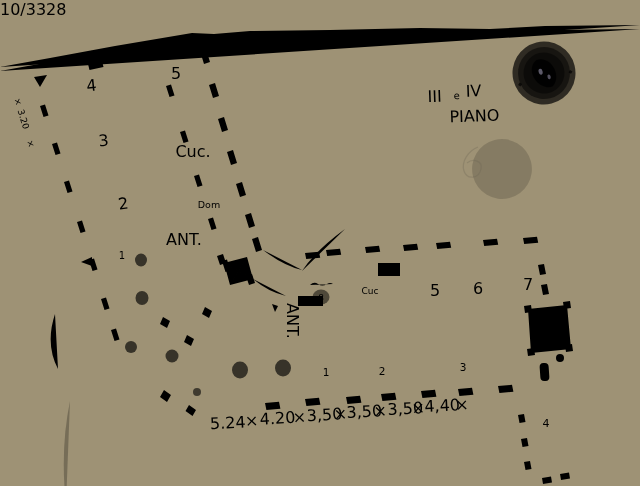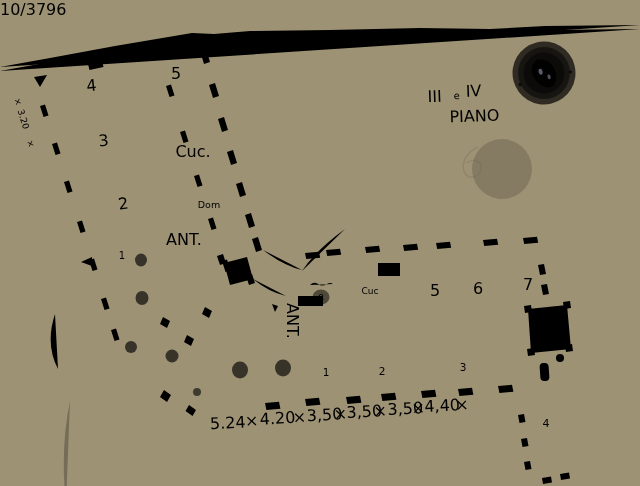--- a/index.html
+++ b/index.html
@@ -62,21 +62,21 @@
 <body>
 
 <div class="stage">
   <div class="backing"></div>
   <div class="paper"></div>
   <div class="smudge s1"></div>
   <div class="smudge s2"></div>
   <div class="smudge s3"></div>
   <div class="smudge s4"></div>
 
-  <div class="mirrored">10/3796</div>
+  <div class="mirrored">10/3328</div>
 
   <svg width="640" height="486" viewBox="0 0 640 486">
 
     <polyline class="edge1" points="0,48 50,39 115,27 192,14 214,15 250,12 330,11 420,9 490,10 545,7 640,6"></polyline>
     <polyline class="edge2" points="0,52 50,43 115,31 192,18 214,19 250,16 330,15 420,13 490,14 545,11 640,10"></polyline>
 
     <path class="edge2" d="M638,300 L592,486"></path>
     <path class="edge1" d="M640,298 L594,486" opacity=".35"></path>
 
     <g>

